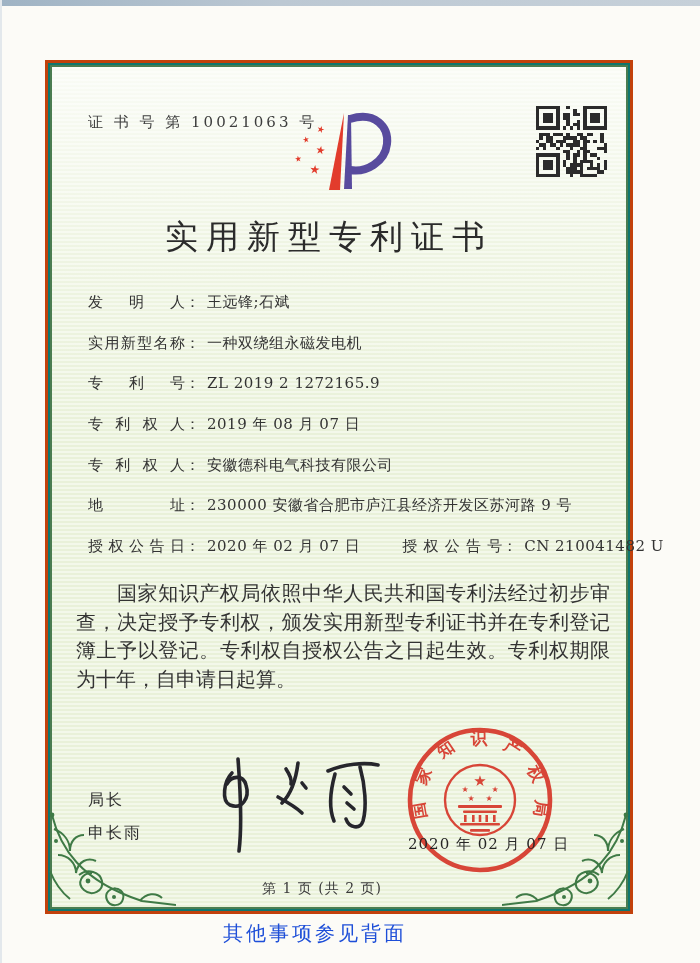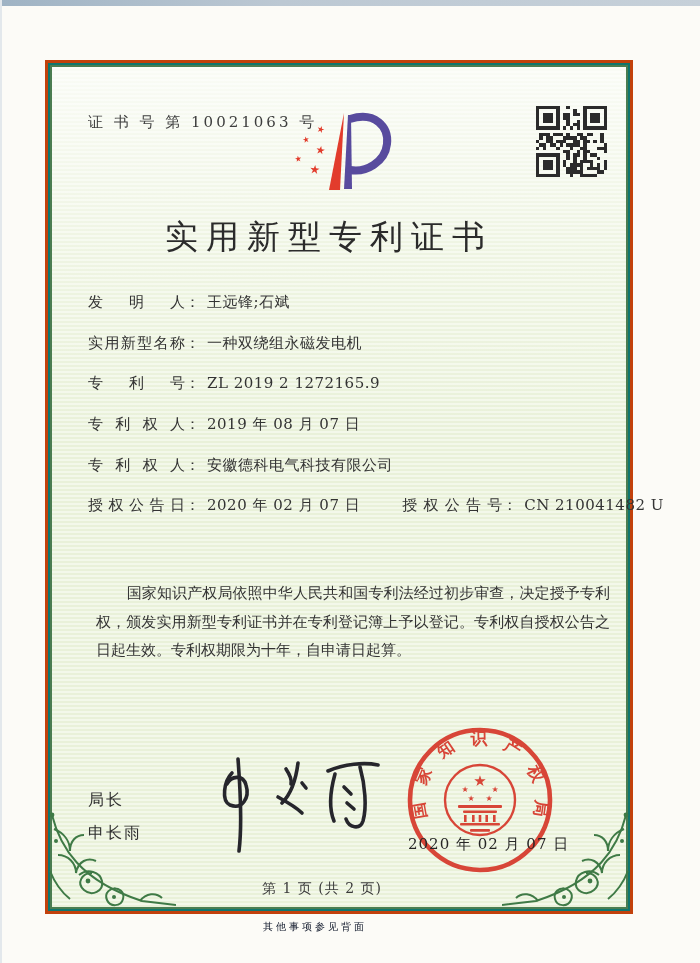--- a/index.html
+++ b/index.html
@@ -24,34 +24,34 @@
   .qr{position:absolute;left:484px;top:39px;width:71px;height:71px;}
   .title{position:absolute;left:0;right:20px;top:148px;text-align:center;
     font-size:33px;letter-spacing:8px;color:#2b2b2b;font-weight:400;}
   .fields{position:absolute;left:36px;right:12px;top:226px;font-size:15px;color:#333;}
   .row{height:40.7px;white-space:nowrap;}
   .lbl{display:inline-block;width:97px;text-align:justify;text-align-last:justify;vertical-align:top;}
   .lbl2{display:inline-block;width:100px;text-align:justify;text-align-last:justify;vertical-align:top;}
   .colon{display:inline-block;}
   .val{margin-left:7px;letter-spacing:.5px;}
   .pair2{margin-left:42px;}
-  .paras{position:absolute;left:44px;right:16px;top:512px;font-size:15px;
+  .paras{position:absolute;left:24px;right:16px;top:512px;font-size:20px;
     line-height:28.5px;color:#333;text-align:justify;}
   .paras p{margin:0;text-indent:2.05em;}
   .officer{position:absolute;left:36px;top:716px;font-size:16px;color:#2f2f2f;line-height:33px;letter-spacing:2px;}
   .sig{position:absolute;left:142px;top:680px;width:200px;height:120px;}
   .seal{position:absolute;left:338px;top:643px;width:180px;height:180px;opacity:.93;}
   .seal-date{position:absolute;left:356px;top:768px;font-size:15px;color:#262626;letter-spacing:1px;}
   .page-info{position:absolute;left:0;right:34px;top:813px;text-align:center;
     font-size:14px;letter-spacing:1px;color:#3a3a3a;}
   .flourish{position:absolute;width:132px;height:102px;bottom:-6px;}
   .flourish.fl-left{left:-8px;}
   .flourish.fl-right{right:-8px;transform:scaleX(-1);}
   .back-note{position:absolute;left:45px;top:920px;width:540px;text-align:center;
-    font-size:10px;letter-spacing:3px;color:#0f172a;}
+    font-size:20px;letter-spacing:3px;color:#1d4ed8;}
 </style>
 </head>
 <body>
 
 <div id="page">
   <div class="scan-top"></div>
   <div class="scan-left"></div>
 
   <div class="frame">
     <div class="frame-inner">
@@ -308,20 +308,23 @@
         <div class="row">
           <span class="lbl">专利号</span><span class="colon">：</span><span class="val">ZL 2019 2 1272165.9</span>
         </div>
         <div class="row">
           <span class="lbl">专利权人</span><span class="colon">：</span><span class="val">2019 年 08 月 07 日</span>
         </div>
         <div class="row">
           <span class="lbl">专利权人</span><span class="colon">：</span><span class="val">安徽德科电气科技有限公司</span>
         </div>
         <div class="row">
+          <span class="lbl">地址</span><span class="colon">：</span><span class="val">230000  安徽省合肥市庐江县经济开发区苏河路 9 号</span>
+        </div>
+        <div class="row">
           <span class="lbl">授权公告日</span><span class="colon">：</span><span class="val">2020 年 02 月 07 日</span><span class="pair2"><span class="lbl2">授权公告号</span><span class="colon">：</span><span class="val">CN 210041482 U</span></span>
         </div>
       </div>
 
       <div class="paras">
         <p>国家知识产权局依照中华人民共和国专利法经过初步审查，决定授予专利权，颁发实用新型专利证书并在专利登记簿上予以登记。专利权自授权公告之日起生效。专利权期限为十年，自申请日起算。</p>
       </div>
 
       <div class="officer">
         <div>局长</div>

